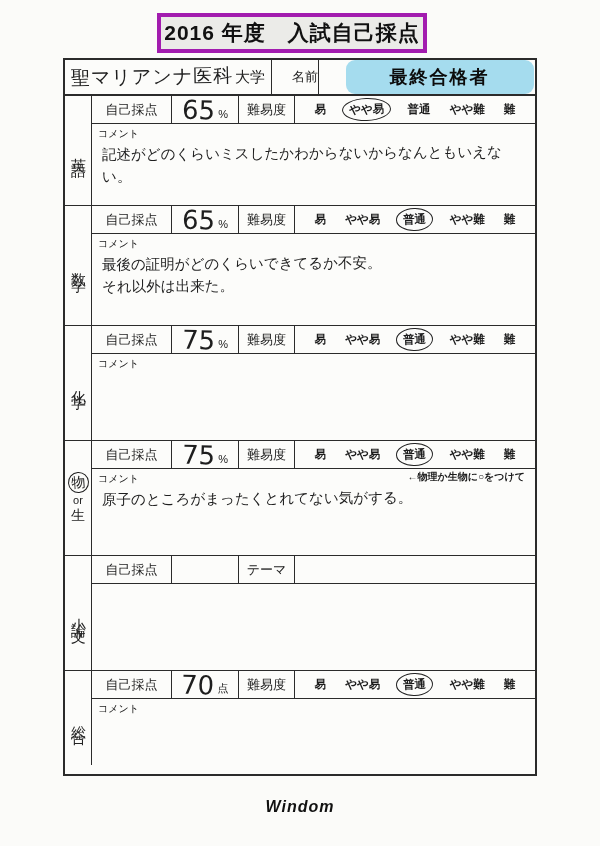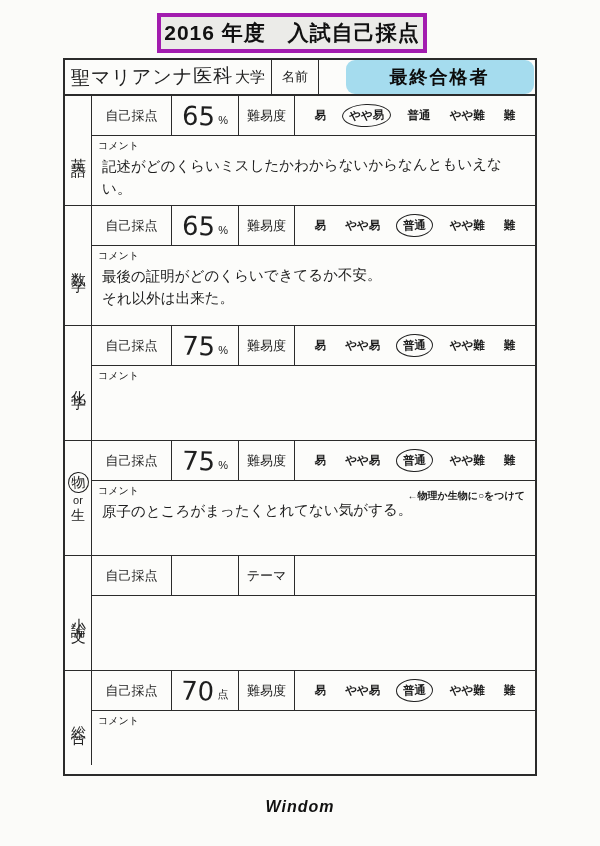--- a/index.html
+++ b/index.html
@@ -30,21 +30,21 @@
   .hrow{
     display:flex;height:36px;box-sizing:border-box;
     border-bottom:2px solid #2b2b2b;
   }
   .univ-cell{
     width:207px;box-sizing:border-box;border-right:1.5px solid #2b2b2b;
     display:flex;align-items:center;justify-content:center;gap:2px;
   }
   .name-cell{
     width:47px;box-sizing:border-box;border-right:1.5px solid #2b2b2b;
-    display:flex;align-items:center;justify-content:center;
+    display:flex;align-items:center;justify-content:flex-end;
     font-size:13px;color:#222;
   }
   .badge-cell{flex:1;display:flex;align-items:center;justify-content:center;}
   .result-badge{
     width:188px;height:34px;border-radius:9px;
     display:flex;align-items:center;justify-content:center;
     font-size:18px;font-weight:bold;color:#0c0c0c;letter-spacing:2px;
   }
   
   .hw{
@@ -67,21 +67,21 @@
   .subj-stack{display:flex;flex-direction:column;align-items:center;gap:1px;}
   .subj-stack .k{font-size:14px;color:#222;}
   .subj-stack .latin{font-size:11px;color:#222;}
   .circled-char{
     border:1.5px solid #1e1e1e;border-radius:50%;
     width:19px;height:19px;display:flex;align-items:center;justify-content:center;
     transform:rotate(-4deg);
   }
   .srow-main{flex:1;display:flex;flex-direction:column;min-width:0;}
   .score-line{
-    display:flex;height:40px;box-sizing:border-box;
+    display:flex;height:28px;box-sizing:border-box;
     border-bottom:1.5px solid #2b2b2b;
   }
   .c-label{
     width:80px;box-sizing:border-box;border-right:1.5px solid #2b2b2b;
     display:flex;align-items:center;justify-content:center;
     font-size:13px;color:#1c1c1c;
   }
   .c-score{
     width:67px;box-sizing:border-box;border-right:1.5px solid #2b2b2b;
     display:flex;align-items:center;justify-content:center;gap:3px;
@@ -102,21 +102,21 @@
     border:1.6px solid #222;border-radius:50%;
     padding:3px 6px;transform:rotate(-2deg);
   }
   .comment-line{flex:1;position:relative;padding:3px 6px;box-sizing:border-box;}
   .c-comment-label{font-size:10px;color:#1c1c1c;}
   .comment-text{
     font-size:14.5px;line-height:1.55;margin:1px 0 0 4px;
     white-space:pre-line;transform:rotate(-0.4deg);
   }
   .side-note{
-    position:absolute;top:8px;right:10px;
+    position:absolute;top:1px;right:10px;
     font-size:10px;font-weight:bold;color:#1c1c1c;
   }
   
   .footer-logo{
     position:absolute;left:0;top:798px;width:600px;text-align:center;
     font-size:16px;font-weight:bold;font-style:italic;color:#111;
     letter-spacing:1px;
   }
 </style>
 </head>

